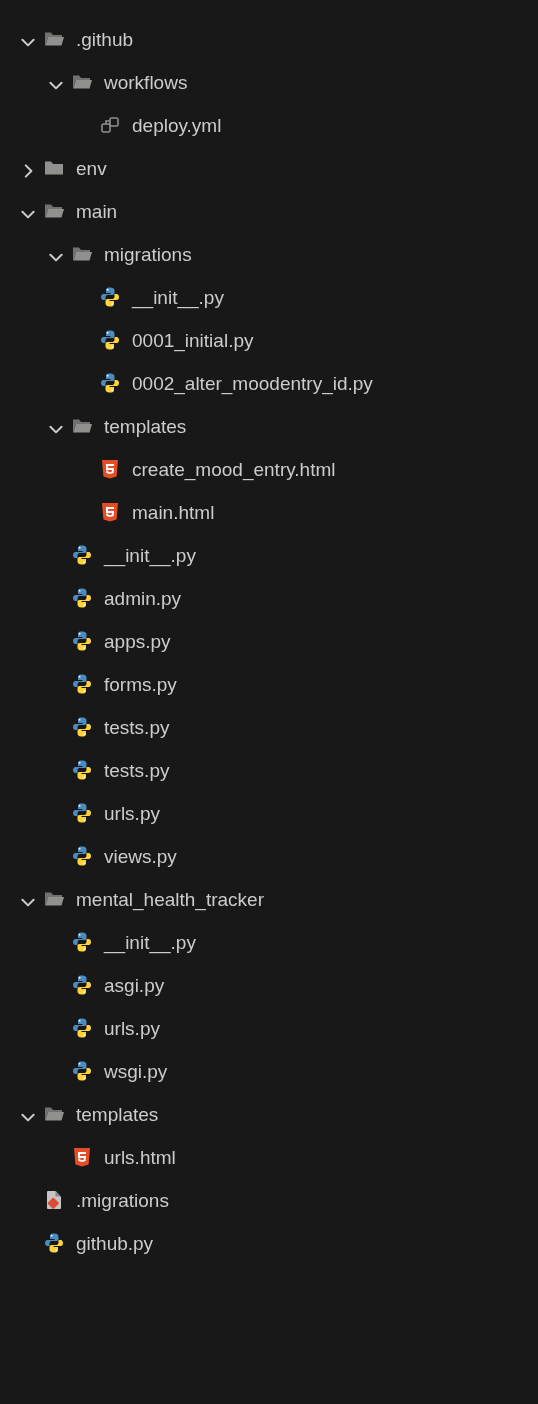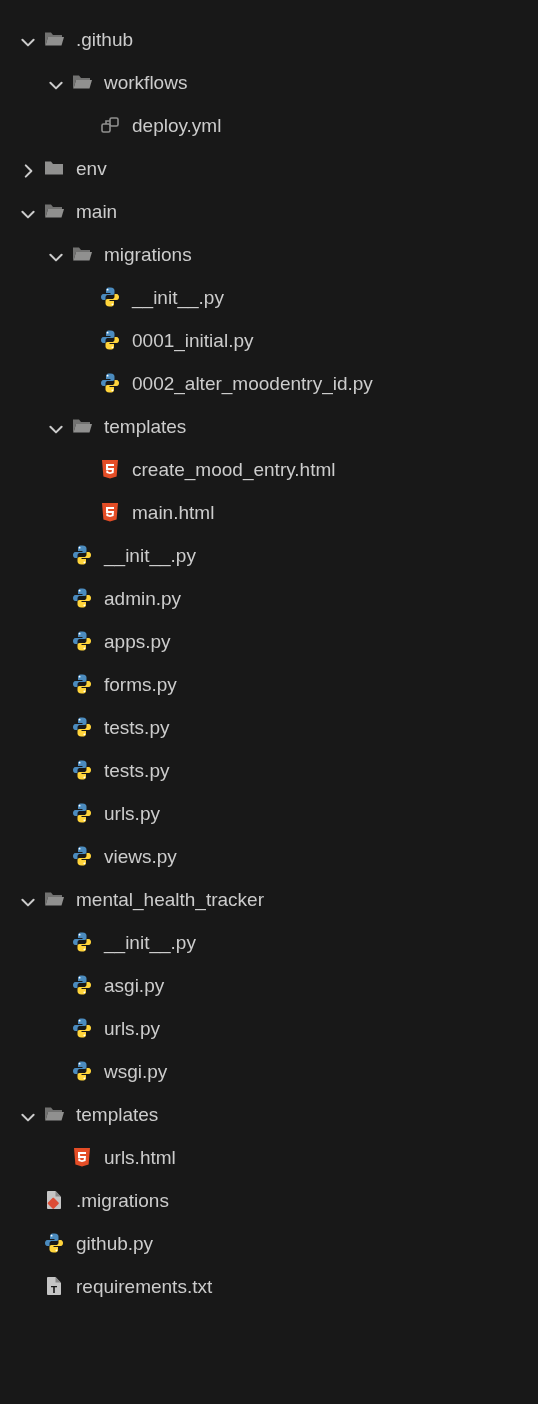--- a/index.html
+++ b/index.html
@@ -342,29 +342,20 @@
     </div>
     <div class="tree-row">
       <span class="indent" style="width: 42px;"></span>
       <span class="icon">
         <svg viewBox="0 0 22 22">
           <use href="#svg-python"></use>
         </svg>
       </span>
       <span class="label">github.py</span>
     </div>
-    <div class="tree-row">
-      <span class="indent" style="width: 42px;"></span>
-      <span class="icon">
-        <svg viewBox="0 0 22 22">
-          <use href="#svg-text"></use>
-        </svg>
-      </span>
-      <span class="label">requirements.txt</span>
-    </div>
   </div>
 
 <svg width="0" height="0" style="position:absolute">
   <defs>
     <g id="svg-chevron-down">
         <path d="M3 6 L8 11 L13 6" stroke="currentColor" stroke-width="1.8" fill="none" stroke-linecap="round" stroke-linejoin="round"></path>
       </g>
     <g id="svg-chevron-right">
         <path d="M6 3 L11 8 L6 13" stroke="currentColor" stroke-width="1.8" fill="none" stroke-linecap="round" stroke-linejoin="round"></path>
       </g>

